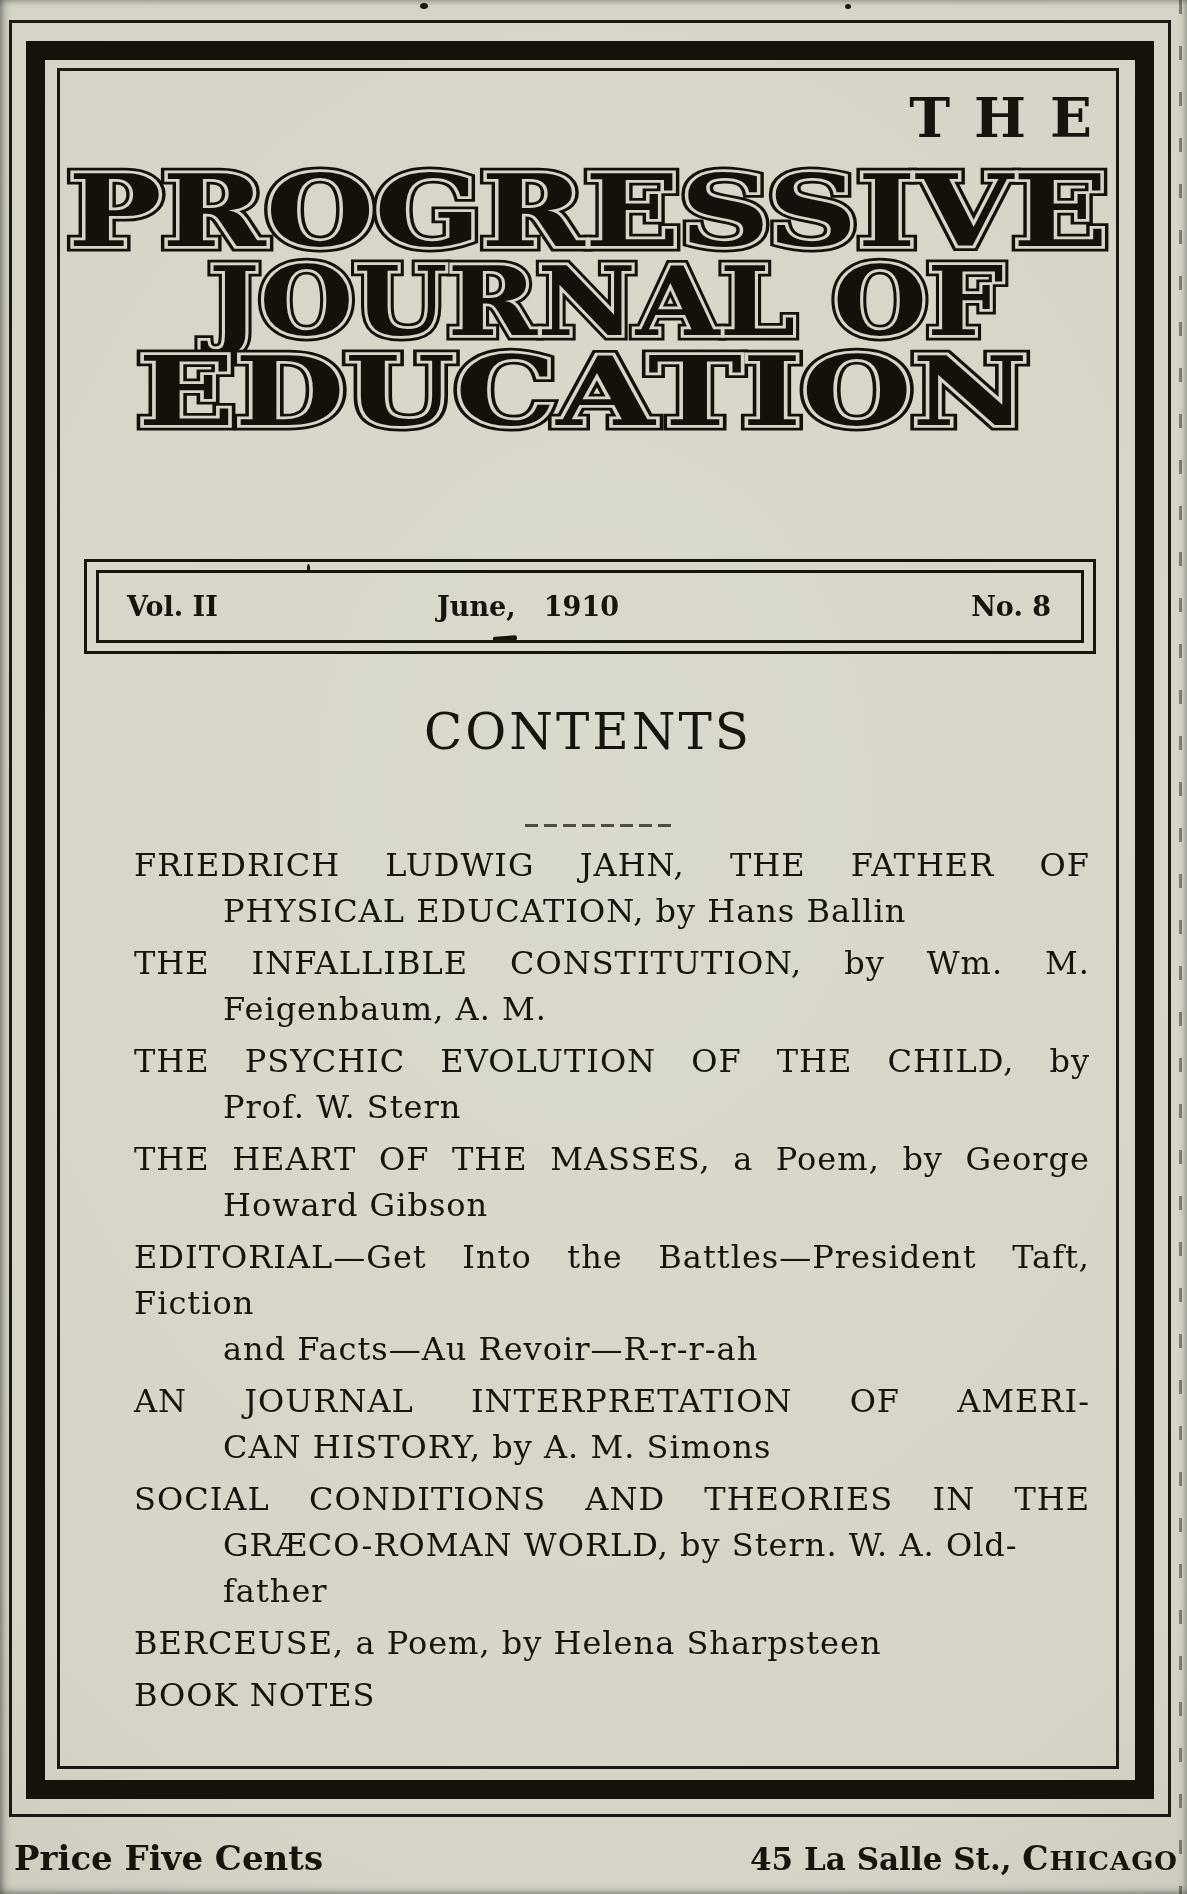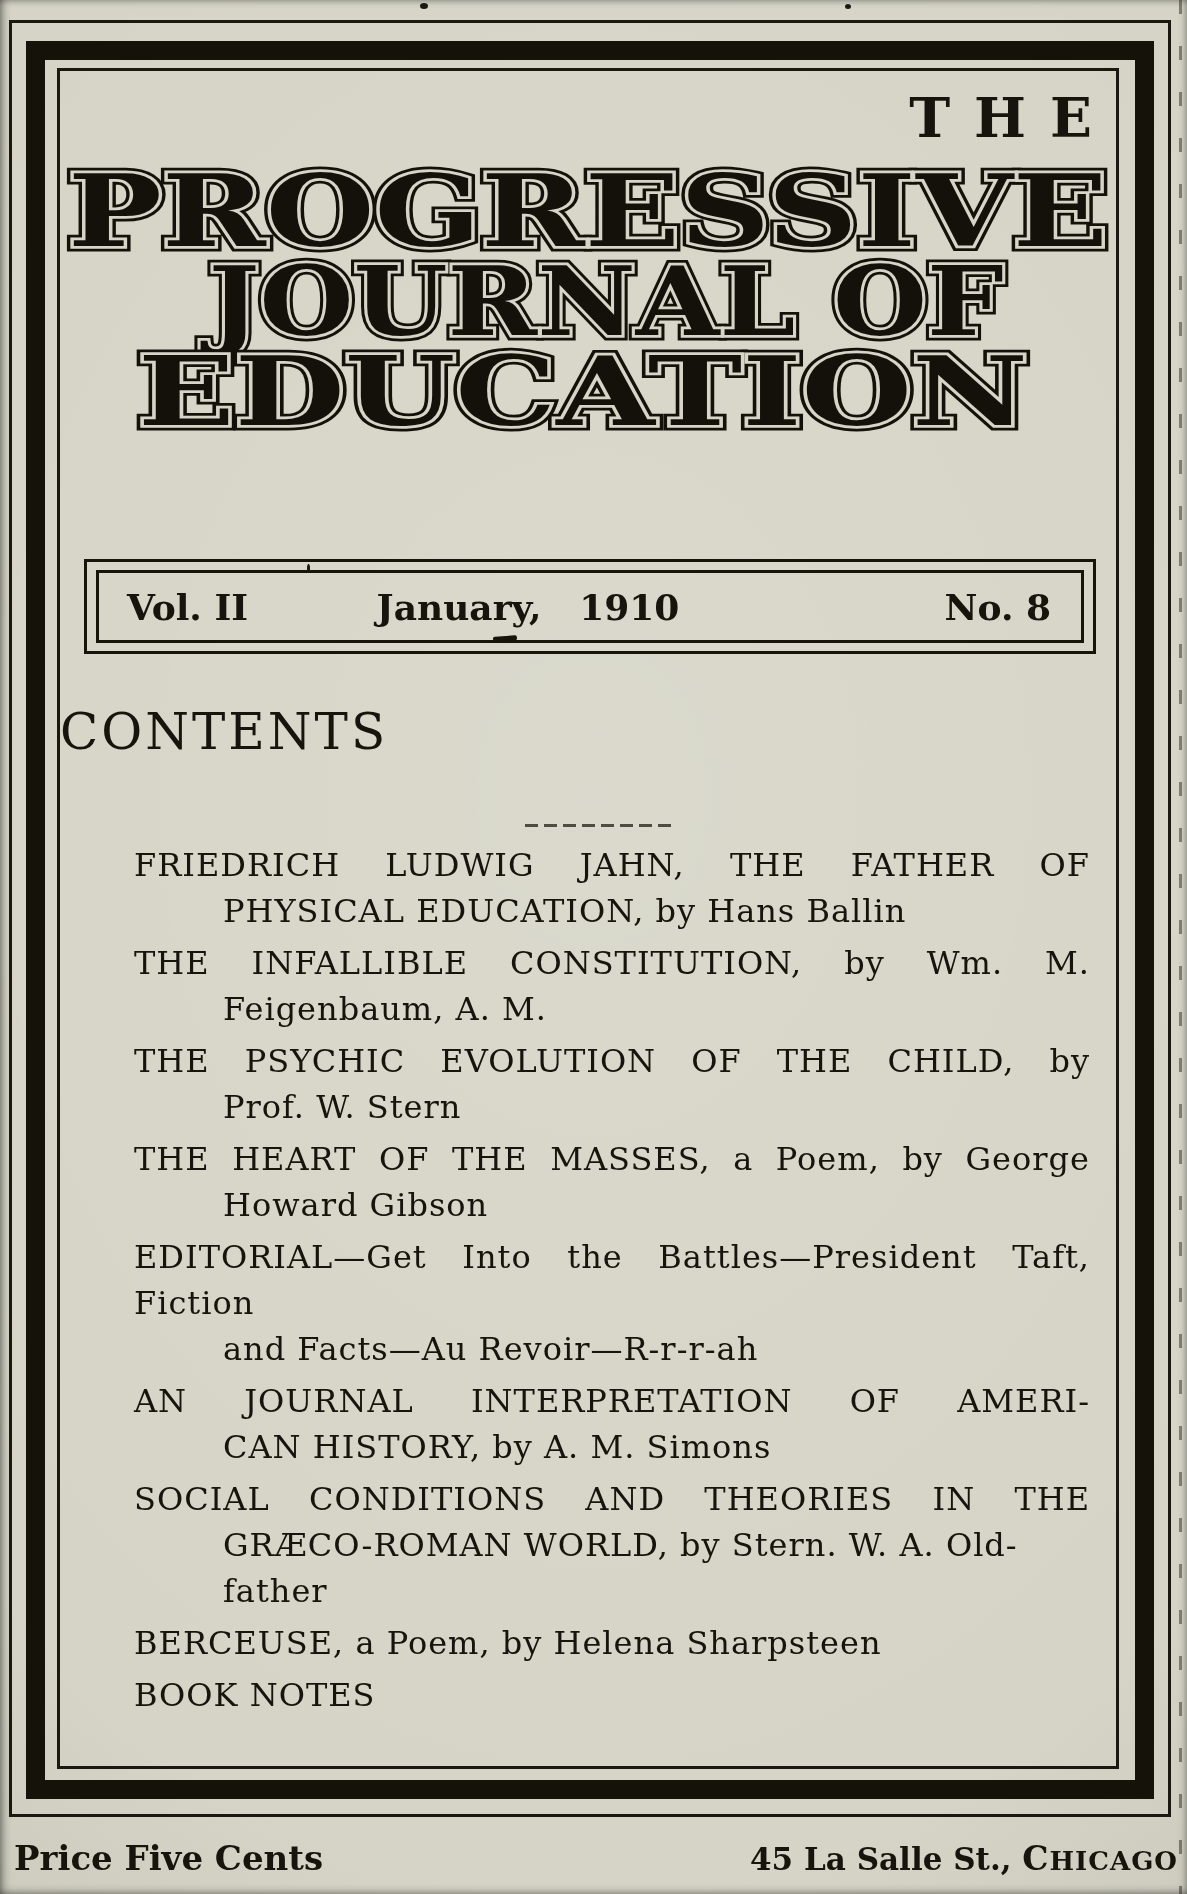--- a/index.html
+++ b/index.html
@@ -29,29 +29,29 @@
   .mast-core  { fill:#14110a; }
   .masthead-svg text { font-family:"DejaVu Serif","Liberation Serif",serif; font-weight:bold; }
 
   .volbar {
     box-sizing:border-box; margin:118px 20px 0 24px; height:95px;
     border:3px solid #17140c; padding:8px 9px;
   }
   .volbar-inner {
     box-sizing:border-box; height:100%; border:3px solid #17140c;
     display:flex; align-items:center; position:relative;
-    font-weight:bold; font-size:36px;
+    font-weight:bold; font-size:27px;
   }
   .vol-left  { position:absolute; left:28px; }
   .vol-mid   { position:absolute; left:50%; transform:translateX(-50%) translateX(-62px); white-space:pre; }
   .vol-right { position:absolute; right:30px; }
   .ink-dash  { position:absolute; left:394px; bottom:-1px; width:24px; height:5px; background:#17140c; border-radius:2px; transform:rotate(-4deg); }
 
   .contents-heading {
-    margin-top:48px; text-align:left;
+    margin-top:48px; text-align:center;
     font-size:50px; line-height:60px; letter-spacing:3px;
   }
   .contents-rule {
     width:150px; height:3px; margin:62px auto 0; transform:translateX(12px);
     background:repeating-linear-gradient(90deg,#2c2a20 0 13px,rgba(0,0,0,0) 13px 19px);
     opacity:.8;
   }
 
   .toc { margin:15px 26px 0 74px; }
   .toc-item { margin-bottom:6px; }
@@ -109,21 +109,21 @@
     <g>
       <text class="mast-outer" x="522" y="276" text-anchor="middle" font-size="96" textLength="890" lengthAdjust="spacingAndGlyphs">EDUCATION</text>
       <text class="mast-gap" x="522" y="276" text-anchor="middle" font-size="96" textLength="890" lengthAdjust="spacingAndGlyphs">EDUCATION</text>
       <text class="mast-core" x="522" y="276" text-anchor="middle" font-size="96" textLength="890" lengthAdjust="spacingAndGlyphs">EDUCATION</text>
     </g>
   </svg>
 
   <div class="volbar">
     <div class="volbar-inner">
       <span class="vol-left">Vol. II</span>
-      <span class="vol-mid">January,   1910</span>
+      <span class="vol-mid">June,   1910</span>
       <span class="vol-right">No. 8</span>
       <span class="ink-dash"></span>
     </div>
   </div>
 
   <div class="contents-heading">CONTENTS</div>
   <div class="contents-rule"></div>
 
   <div class="toc">
     <div class="toc-item">

